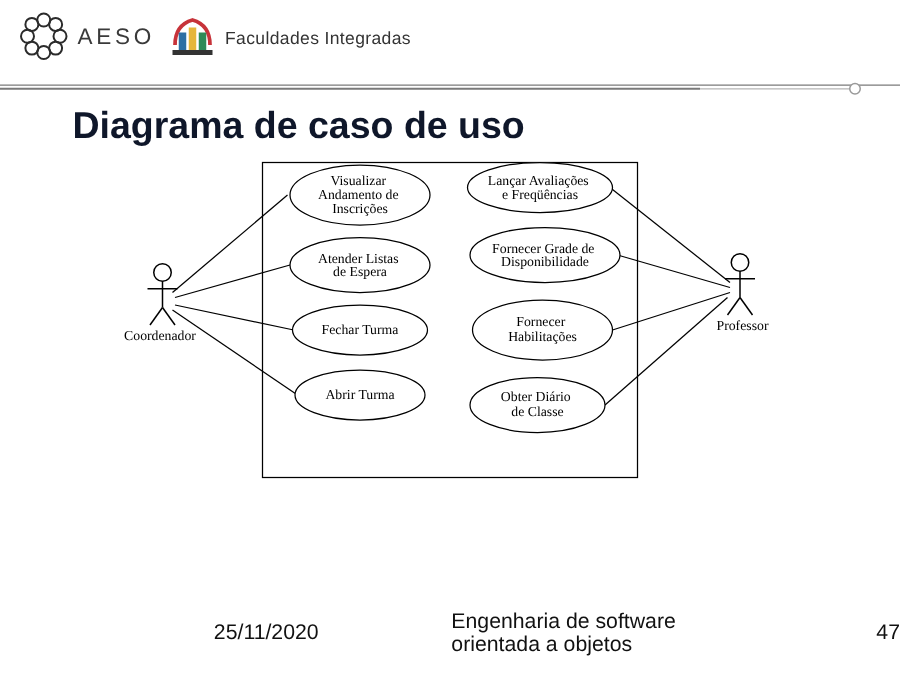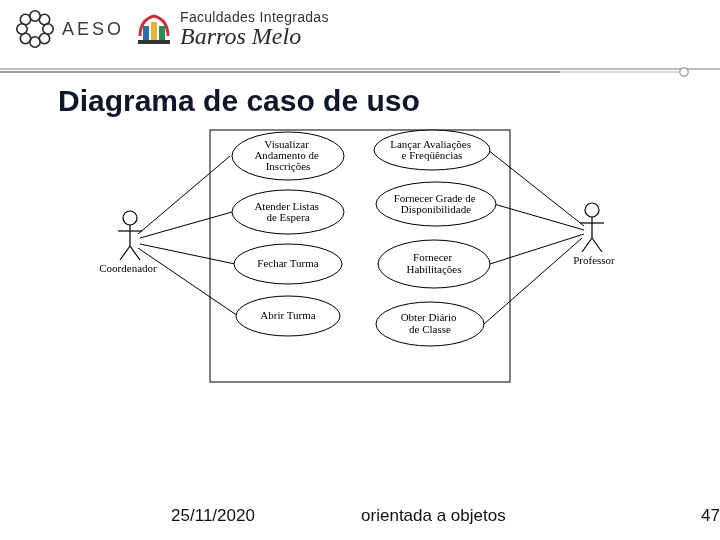--- a/index.html
+++ b/index.html
@@ -122,21 +122,20 @@
         <svg width="40" height="42" viewBox="0 0 40 42">
           <path d="M6 30 Q6 14 20 10 Q34 14 34 30" fill="none" stroke="#c7333a" stroke-width="3"></path>
           <rect x="9" y="20" width="6" height="14" fill="#2d6fa3"></rect>
           <rect x="17" y="16" width="6" height="18" fill="#e6b63a"></rect>
           <rect x="25" y="20" width="6" height="14" fill="#2e8a57"></rect>
           <rect x="4" y="34" width="32" height="4" fill="#333"></rect>
         </svg>
       </span>
       <span class="bm-text-block">
         <div class="bm-small">Faculdades Integradas</div>
-        <div class="bm-big">Barros Melo</div>
       </span>
     </div>
   </div>
   <div class="header-rule">
     <svg width="720" height="12" viewBox="0 0 720 12">
       <line x1="0" y1="3" x2="720" y2="3" stroke="#7a7a7a" stroke-width="1"></line>
       <line x1="0" y1="6" x2="560" y2="6" stroke="#7a7a7a" stroke-width="1.6"></line>
       <line x1="560" y1="6" x2="680" y2="6" stroke="#b5b5b5" stroke-width="1"></line>
       <circle cx="684" cy="6" r="4.2" fill="#fff" stroke="#9a9a9a" stroke-width="1.2"></circle>
     </svg>
@@ -233,16 +232,17 @@
       <line x1="502" y1="112" x2="492" y2="126"></line>
       <line x1="502" y1="112" x2="512" y2="126"></line>
     </g>
     <text class="actor-label" x="504" y="138" text-anchor="middle">Professor</text>
   </svg>
 </div>
 
 <div class="footer">
   <div class="footer-date">25/11/2020</div>
   <div class="footer-center">
+    <div>Engenharia de software</div>
     <div>orientada a objetos</div>
   </div>
   <div class="footer-page">47</div>
 </div>
 
 </body></html>

